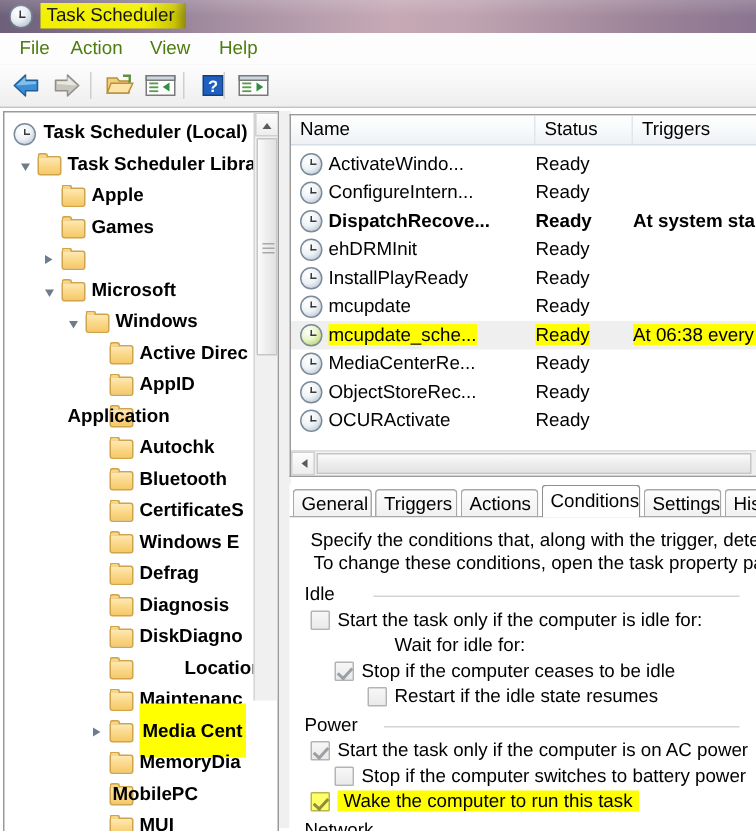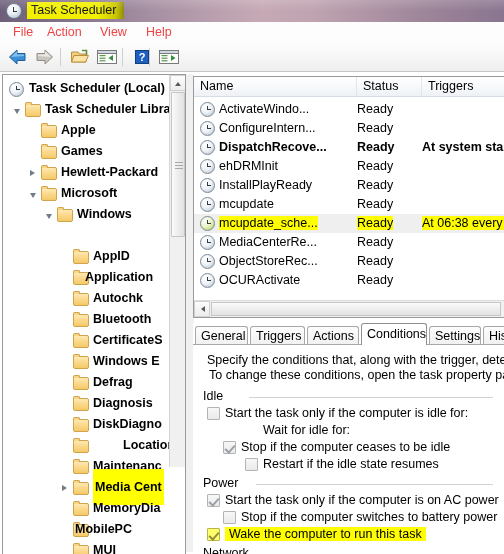--- a/index.html
+++ b/index.html
@@ -42,21 +42,21 @@
   }
 
   
   .menubar{
     position:absolute;left:0;top:22px;width:504px;height:21px;
     background:#fdfdfd;
     border-bottom:1px solid #e8e8e8;
   }
   .menu-item{
     position:absolute;top:2px;height:17px;line-height:17px;
-    font-size:12.5px;color:#ef4444;padding:0 5px;white-space:nowrap;cursor:default;
+    font-size:12.5px;color:#4d7c0f;padding:0 5px;white-space:nowrap;cursor:default;
   }
 
   
   .toolbar{
     position:absolute;left:0;top:43px;width:504px;height:28px;
     background:linear-gradient(to bottom,#fdfdfd 0%,#f6f6f6 50%,#eeeeee 100%);
     border-bottom:1px solid #c4c4c4;
   }
   .tb-sep{position:absolute;top:5px;width:1px;height:18px;background:#cfcfcf;}
   .tb-btn{position:absolute;top:3px;width:24px;height:22px;cursor:default;}
@@ -228,25 +228,26 @@
       </svg>
     </div>
   </div>
 
   <div class="tree-pane">
     <div class="tree-inner" id="tree-inner">
         <div class="trow" style="top: 4px;"><div class="clockicon" style="left: 6px;"></div><span class="lbl" style="margin-left: 26px;">Task Scheduler (Local)</span></div>
         <div class="trow" style="top: 25px;"><div class="exp open" style="left: 11px; top: 9px;"></div><div class="fld" style="left: 22px;"></div><span class="lbl" style="margin-left: 42px;">Task Scheduler Library</span></div>
         <div class="trow" style="top: 46px;"><div class="fld" style="left: 38px;"></div><span class="lbl" style="margin-left: 58px;">Apple</span></div>
         <div class="trow" style="top: 67px;"><div class="fld" style="left: 38px;"></div><span class="lbl" style="margin-left: 58px;">Games</span></div>
-        <div class="trow" style="top: 88px;"><div class="exp closed" style="left: 27px; top: 7px;"></div><div class="fld" style="left: 38px;"></div><span class="lbl" style="margin-left: 58px;">Hewlett-Packard</span></div>
+        <div class="trow" style="top: 88px;"><div class="exp closed" style="left: 27px; top: 7px;"></div><div class="fld" style="left: 38px;"></div></div>
         <div class="trow" style="top: 109px;"><div class="exp open" style="left: 27px; top: 9px;"></div><div class="fld" style="left: 38px;"></div><span class="lbl" style="margin-left: 58px;">Microsoft</span></div>
         <div class="trow" style="top: 130px;"><div class="exp open" style="left: 43px; top: 9px;"></div><div class="fld" style="left: 54px;"></div><span class="lbl" style="margin-left: 74px;">Windows</span></div>
+        <div class="trow" style="top: 151px;"><div class="fld" style="left: 70px;"></div><span class="lbl" style="margin-left: 90px;">Active Direc</span></div>
         <div class="trow" style="top: 172px;"><div class="fld" style="left: 70px;"></div><span class="lbl" style="margin-left: 90px;">AppID</span></div>
-        <div class="trow" style="top: 193px;"><div class="fld" style="left: 70px;"></div><span class="lbl" style="margin-left: 82px;">Application</span></div>
+        <div class="trow" style="top: 193px;"><div class="fld" style="left: 70px;"></div><span class="lbl" style="margin-left: 42px;">Application</span></div>
         <div class="trow" style="top: 214px;"><div class="fld" style="left: 70px;"></div><span class="lbl" style="margin-left: 90px;">Autochk</span></div>
         <div class="trow" style="top: 235px;"><div class="fld" style="left: 70px;"></div><span class="lbl" style="margin-left: 90px;">Bluetooth</span></div>
         <div class="trow" style="top: 256px;"><div class="fld" style="left: 70px;"></div><span class="lbl" style="margin-left: 90px;">CertificateS</span></div>
         <div class="trow" style="top: 277px;"><div class="fld" style="left: 70px;"></div><span class="lbl" style="margin-left: 90px;">Windows E</span></div>
         <div class="trow" style="top: 298px;"><div class="fld" style="left: 70px;"></div><span class="lbl" style="margin-left: 90px;">Defrag</span></div>
         <div class="trow" style="top: 319px; text-align: center;"><div class="fld" style="left: 70px;"></div><span class="lbl" style="margin-left: 90px;">Diagnosis</span></div>
         <div class="trow" style="top: 340px;"><div class="fld" style="left: 70px;"></div><span class="lbl" style="margin-left: 90px;">DiskDiagno</span></div>
         <div class="trow" style="top: 361px;"><div class="fld" style="left: 70px;"></div><span class="lbl" style="margin-left: 120px;">Location</span></div>
         <div class="trow" style="top: 382px;"><div class="fld" style="left: 70px;"></div><span class="lbl" style="margin-left: 90px;">Maintenanc</span></div>
         <div class="trow" style="top: 403px;"><div class="exp closed" style="left: 59px; top: 7px;"></div><div class="fld" style="left: 70px;"></div><span class="lbl hl" style="margin-left: 90px;">Media Cent</span></div>

